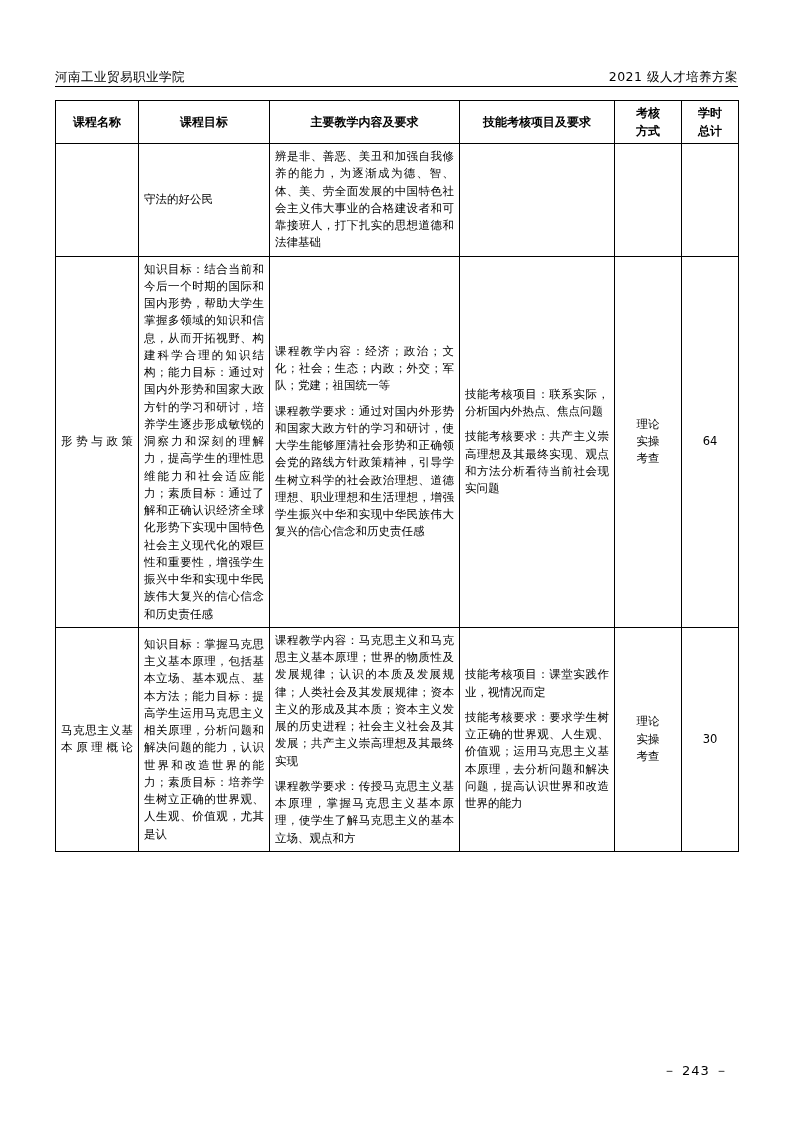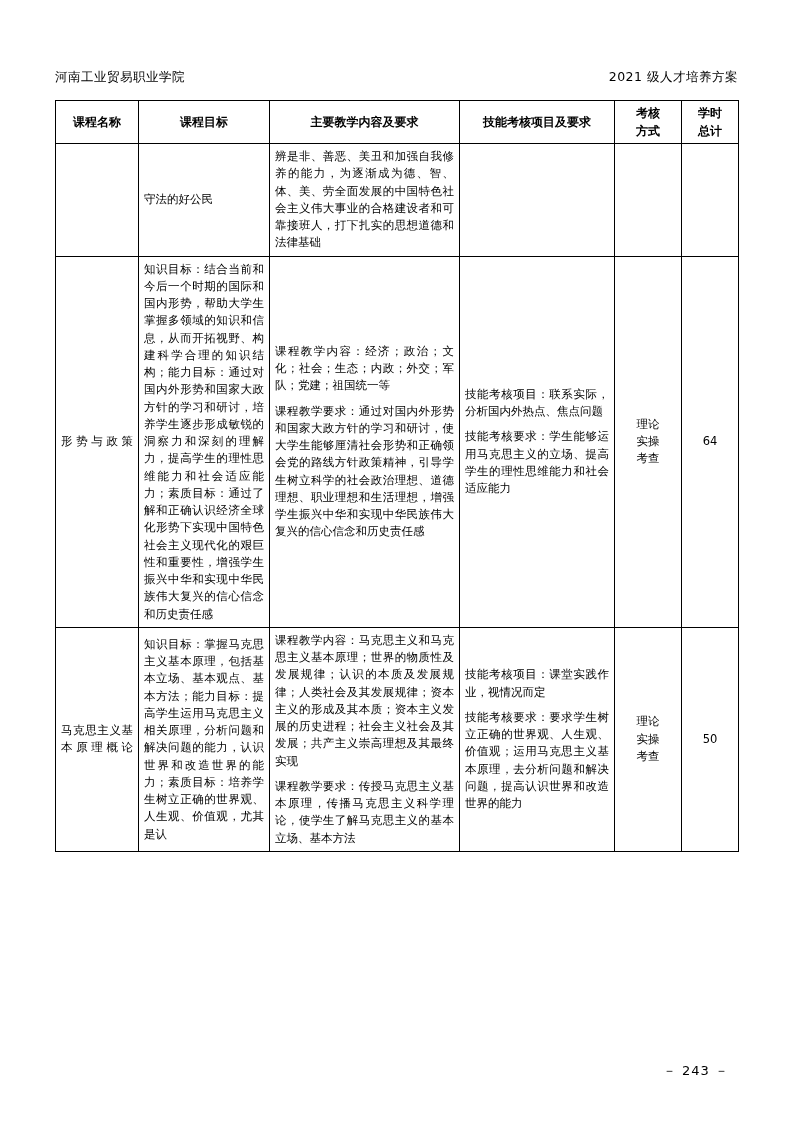--- a/index.html
+++ b/index.html
@@ -25,21 +25,21 @@
     position: absolute;
     top: 62px;
     left: 55px;
     right: 55px;
     height: 24px;
     display: flex;
     justify-content: space-between;
     align-items: flex-end;
     font-size: 12.5px;
     border-bottom: 1px solid #000;
-    padding-bottom: 14px;
+    padding-bottom: 0;
   }
   .header .left {
     letter-spacing: 0.5px;
   }
   .header .right {
     letter-spacing: 0.5px;
     text-align: right;
   }
   table.main {
     position: absolute;
@@ -149,46 +149,46 @@
 
       <tr>
         <td class="c1 name-cell">形势与政策</td>
         <td class="c2 goal-cell">知识目标：结合当前和今后一个时期的国际和国内形势，帮助大学生掌握多领域的知识和信息，从而开拓视野、构建科学合理的知识结构；能力目标：通过对国内外形势和国家大政方针的学习和研讨，培养学生逐步形成敏锐的洞察力和深刻的理解力，提高学生的理性思维能力和社会适应能力；素质目标：通过了解和正确认识经济全球化形势下实现中国特色社会主义现代化的艰巨性和重要性，增强学生振兴中华和实现中华民族伟大复兴的信心信念和历史责任感</td>
         <td class="c3 content-cell">
           <p class="para">课程教学内容：经济；政治；文化；社会；生态；内政；外交；军队；党建；祖国统一等</p>
           <p class="para">课程教学要求：通过对国内外形势和国家大政方针的学习和研讨，使大学生能够厘清社会形势和正确领会党的路线方针政策精神，引导学生树立科学的社会政治理想、道德理想、职业理想和生活理想，增强学生振兴中华和实现中华民族伟大复兴的信心信念和历史责任感</p>
         </td>
         <td class="c4 skill-cell">
           <p class="para">技能考核项目：联系实际，分析国内外热点、焦点问题</p>
-          <p class="para">技能考核要求：学生能够运用马克思主义的立场、提高学生的理性思维能力和社会适应能力</p>
+          <p class="para">技能考核要求：共产主义崇高理想及其最终实现、观点和方法分析看待当前社会现实问题</p>
         </td>
         <td class="c5 mode-cell">
           <div>理论</div>
           <div>实操</div>
           <div>考查</div>
         </td>
         <td class="c6 center-cell">64</td>
       </tr>
 
       <tr>
         <td class="c1 name-cell">马克思主义基本原理概论</td>
         <td class="c2 goal-cell">知识目标：掌握马克思主义基本原理，包括基本立场、基本观点、基本方法；能力目标：提高学生运用马克思主义相关原理，分析问题和解决问题的能力，认识世界和改造世界的能力；素质目标：培养学生树立正确的世界观、人生观、价值观，尤其是认</td>
         <td class="c3 content-cell">
           <p class="para">课程教学内容：马克思主义和马克思主义基本原理；世界的物质性及发展规律；认识的本质及发展规律；人类社会及其发展规律；资本主义的形成及其本质；资本主义发展的历史进程；社会主义社会及其发展；共产主义崇高理想及其最终实现</p>
-          <p class="para">课程教学要求：传授马克思主义基本原理，传播马克思主义科学理论，使学生了解马克思主义的基本立场、基本方法</p>
+          <p class="para">课程教学要求：传授马克思主义基本原理，掌握马克思主义基本原理，使学生了解马克思主义的基本立场、观点和方</p>
         </td>
         <td class="c4 skill-cell">
           <p class="para">技能考核项目：课堂实践作业，视情况而定</p>
           <p class="para">技能考核要求：要求学生树立正确的世界观、人生观、价值观；运用马克思主义基本原理，去分析问题和解决问题，提高认识世界和改造世界的能力</p>
         </td>
         <td class="c5 mode-cell">
           <div>理论</div>
           <div>实操</div>
           <div>考查</div>
         </td>
-        <td class="c6 center-cell">50</td>
+        <td class="c6 center-cell">30</td>
       </tr>
     </tbody>
   </table>
 
   <div class="footer">－ 243 －</div>
 
 </div>
 
 </body></html>

